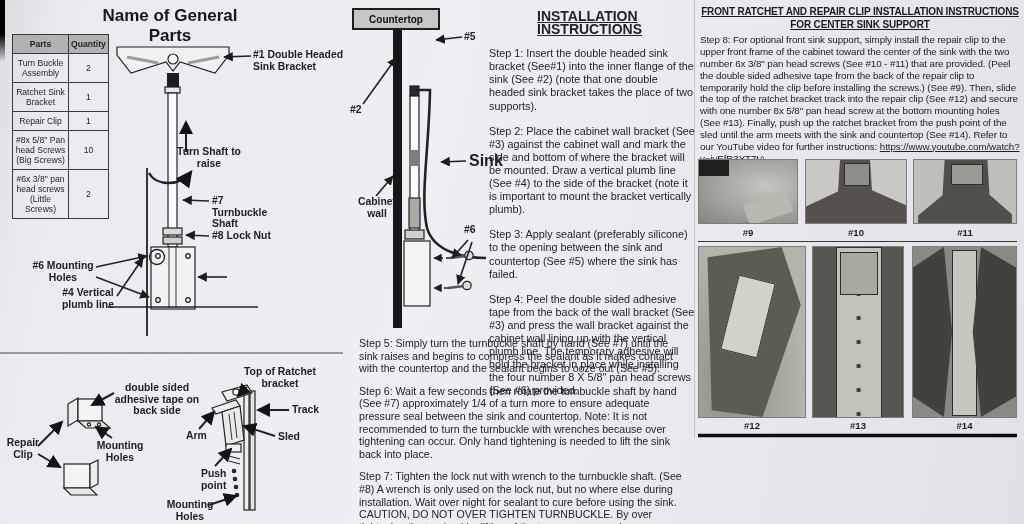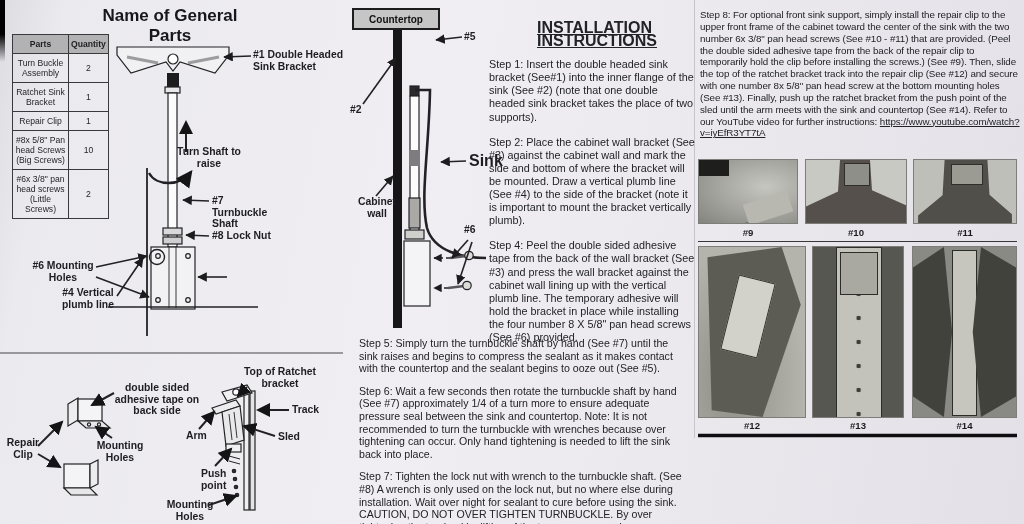--- a/index.html
+++ b/index.html
@@ -20,21 +20,21 @@
   .parts-table{position:absolute;left:12px;top:34px;border-collapse:collapse;
     font-size:8.6px;line-height:10px;color:#1f1f23;table-layout:fixed;border-radius:20px;}
   .parts-table th,.parts-table td{border:1.2px solid #3a3a3e;padding:4px 2px;text-align:center;}
   .parts-table th{background:#b2b1b4;font-weight:700;}
   
   .ctop{position:absolute;left:352px;top:8px;width:84px;height:18px;background:#c6c6c6;
     border:2px solid #1d1d1f;display:flex;align-items:center;justify-content:center;
     font-weight:700;font-size:10px;color:#101012;}
   
   .col-steps{position:absolute;left:489px;top:5px;width:206px;font-size:10.8px;line-height:13.1px;}
-  .col-steps .ititle{font-weight:700;font-size:16px;text-decoration:underline;margin:16px 0 11px;padding-left:48px;}
+  .col-steps .ititle{font-weight:700;font-size:14px;text-decoration:underline;margin:5px 0 11px;padding-left:48px;}
   .col-steps p{margin:0 0 12px;}
   .wide-steps{position:absolute;left:347px;top:337px;width:350px;font-size:10.6px;line-height:12.6px;}
   .wide-steps p{margin:0 12px 10px;}
   
   .right-col{position:absolute;left:700px;top:6px;width:320px;}
   .right-title{font-weight:700;font-size:10px;line-height:12.6px;text-align:center;letter-spacing:-0.15px;color:#1a1a1e;}
   .right-title span{text-decoration:underline;}
   .step8{margin:3px 0 0;font-size:9.8px;line-height:11.85px;letter-spacing:-0.1px;}
   .link{text-decoration:underline;}
   
@@ -270,30 +270,35 @@
   <div class="lbl" style="left:464px;top:31px;width:24px;">#5</div>
   <div class="lbl" style="left:350px;top:104px;width:24px;">#2</div>
   <div class="lbl" style="left:469px;top:155px;width:34px;font-size:16px;">Sink</div>
   <div class="lbl c" style="left:348px;top:196px;width:58px;">Cabinet wall</div>
   <div class="lbl" style="left:464px;top:224px;width:24px;">#6</div>
 
   <div class="col-steps">
     <p class="ititle">INSTALLATION INSTRUCTIONS</p>
     <p>Step 1: Insert the double headed sink bracket (See#1) into the inner flange of the sink (See #2) (note that one double headed sink bracket takes the place of two supports).</p>
     <p>Step 2: Place the cabinet wall bracket (See #3) against the cabinet wall and mark the side and bottom of where the bracket will be mounted. Draw a vertical plumb line (See #4) to the side of the bracket (note it is important to mount the bracket vertically plumb).</p>
+    <p>Step 3: Apply sealant (preferably silicone) to the opening between the sink and countertop (See #5) where the sink has failed.</p>
     <p>Step 4: Peel the double sided adhesive tape from the back of the wall bracket (See #3) and press the wall bracket against the cabinet wall lining up with the vertical plumb line. The temporary adhesive will hold the bracket in place while installing the four number 8 X 5/8" pan head screws (See #6) provided.</p>
   </div>
 
   <div class="wide-steps">
     <p>Step 5: Simply turn the turnbuckle shaft by hand (See #7) until the sink raises and begins to compress the sealant as it makes contact with the countertop and the sealant begins to ooze out (See #5).</p>
     <p>Step 6: Wait a few seconds then rotate the turnbuckle shaft by hand (See #7) approximately 1/4 of a turn more to ensure adequate pressure seal between the sink and countertop. Note: It is not recommended to turn the turnbuckle with wrenches because over tightening can occur. Only hand tightening is needed to lift the sink back into place.</p>
     <p>Step 7: Tighten the lock nut with wrench to the turnbuckle shaft. (See #8) A wrench is only used on the lock nut, but no where else during installation. Wait over night for sealant to cure before using the sink. CAUTION, DO NOT OVER TIGHTEN TURNBUCKLE. By over tightening the turnbuckle, lifting of the top can occur and may cause damage to the countertop.</p>
   </div>
 
   <div class="right-col">
+    <div class="right-title">
+      <span>FRONT RATCHET AND REPAIR CLIP INSTALLATION INSTRUCTIONS</span><br>
+      <span>FOR CENTER SINK SUPPORT</span>
+    </div>
     <p class="step8"><span>Step 8: For optional front sink support, simply install the repair clip to the upper front frame of the cabinet toward the center of the sink with the two number 6x 3/8"  pan head screws (See #10 - #11) that are provided. (Peel the double sided adhesive tape from the back of the repair clip to temporarily hold the clip before installing the screws.) (See #9). Then, slide the top of the ratchet bracket track into the repair clip (See #12) and secure with one number 8x 5/8" pan head screw at the bottom mounting holes (See #13). Finally, push up the ratchet bracket from the push point of the sled until the arm meets with the sink and countertop (See #14). Refer to our YouTube video for further instructions: </span><span class="link">https://www.youtube.com/watch?v=iyEfR3YT7tA</span></p>
   </div>
 
   <div class="photo p9"></div>
   <div class="photo p10"></div>
   <div class="photo p11"></div>
   <div class="photo p12"></div>
   <div class="photo p13"></div>
   <div class="photo p14">
     <div class="mid"></div>

